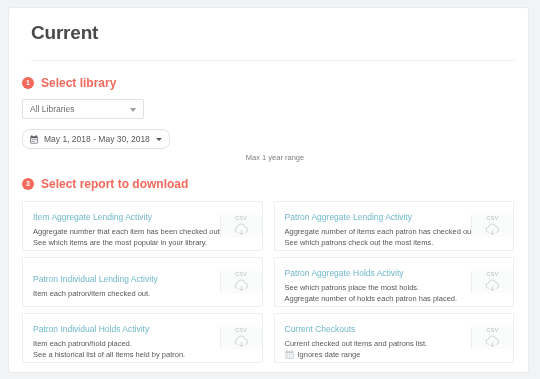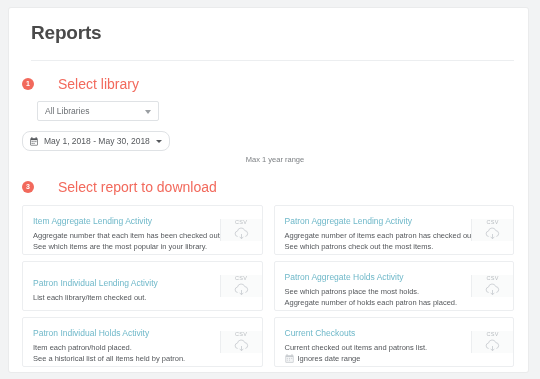--- a/index.html
+++ b/index.html
@@ -42,27 +42,28 @@
     border-radius: 50%;
     background: #f2695c;
     color: #ffffff;
     font-size: 7px;
     line-height: 12px;
     text-align: center;
     font-weight: bold;
     flex: 0 0 auto;
   }
   .step-label {
-    margin-left: 24px;
-    font-size: 14px;
+    margin-left: 7px;
+    font-size: 12px;
     color: #f2695c;
+    font-weight: bold;
   }
 
   
-  .select-wrap { margin: 9px 0 0 28px; }
+  .select-wrap { margin: 9px 0 0 13px; }
   .select-box {
     position: relative;
     width: 122px; height: 20px;
     border: 1px solid #dfe2e5;
     border-radius: 2px;
     background: #ffffff;
     display: flex;
     align-items: center;
   }
   .select-value {
@@ -170,21 +171,21 @@
     letter-spacing: 0.3px;
     margin-bottom: 2px;
   }
   .dl-cloud { width: 17px; height: 14px; }
 </style>
 </head>
 <body>
 
 <div class="page-card">
 
-  <div class="page-title">Reports</div>
+  <div class="page-title">Current</div>
   <div class="title-rule"></div>
 
   <div class="step">
     <div class="step-badge">1</div>
     <div class="step-label">Select library</div>
   </div>
   <div class="select-wrap">
     <div class="select-box">
       <span class="select-value">All Libraries</span>
       <span class="select-caret"></span>
@@ -243,21 +244,21 @@
         <svg class="dl-cloud" viewBox="0 0 20 17">
           <path d="M5.3 11.5a3.3 3.3 0 0 1-.2-6.55A4.6 4.6 0 0 1 14 4.4a3.6 3.6 0 0 1 .7 7.1" fill="none" stroke="#c7cbcf" stroke-width="1"></path>
           <path d="M10 8.5v5.6M7.8 11.9 10 14.3l2.2-2.4" fill="none" stroke="#c7cbcf" stroke-width="1"></path>
         </svg>
       </div>
     </div>
 
     <div class="report-card">
       <div class="card-body">
         <div class="card-title">Patron Individual Lending Activity</div>
-        <div class="card-line">List each library/item checked out.</div>
+        <div class="card-line">Item each patron/item checked out.</div>
       </div>
       <div class="card-dl">
         <span class="dl-format">CSV</span>
         <svg class="dl-cloud" viewBox="0 0 20 17">
           <path d="M5.3 11.5a3.3 3.3 0 0 1-.2-6.55A4.6 4.6 0 0 1 14 4.4a3.6 3.6 0 0 1 .7 7.1" fill="none" stroke="#c7cbcf" stroke-width="1"></path>
           <path d="M10 8.5v5.6M7.8 11.9 10 14.3l2.2-2.4" fill="none" stroke="#c7cbcf" stroke-width="1"></path>
         </svg>
       </div>
     </div>
 

